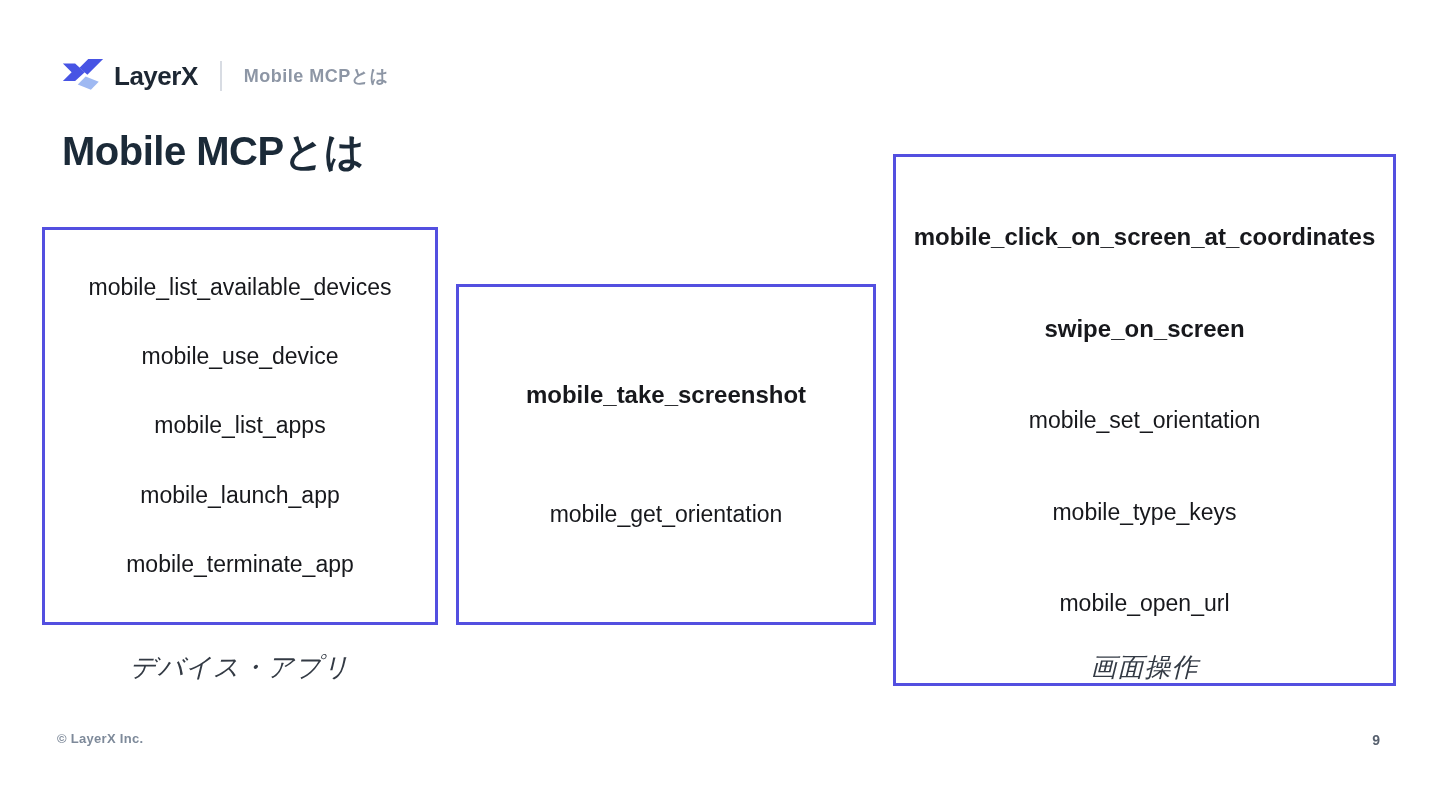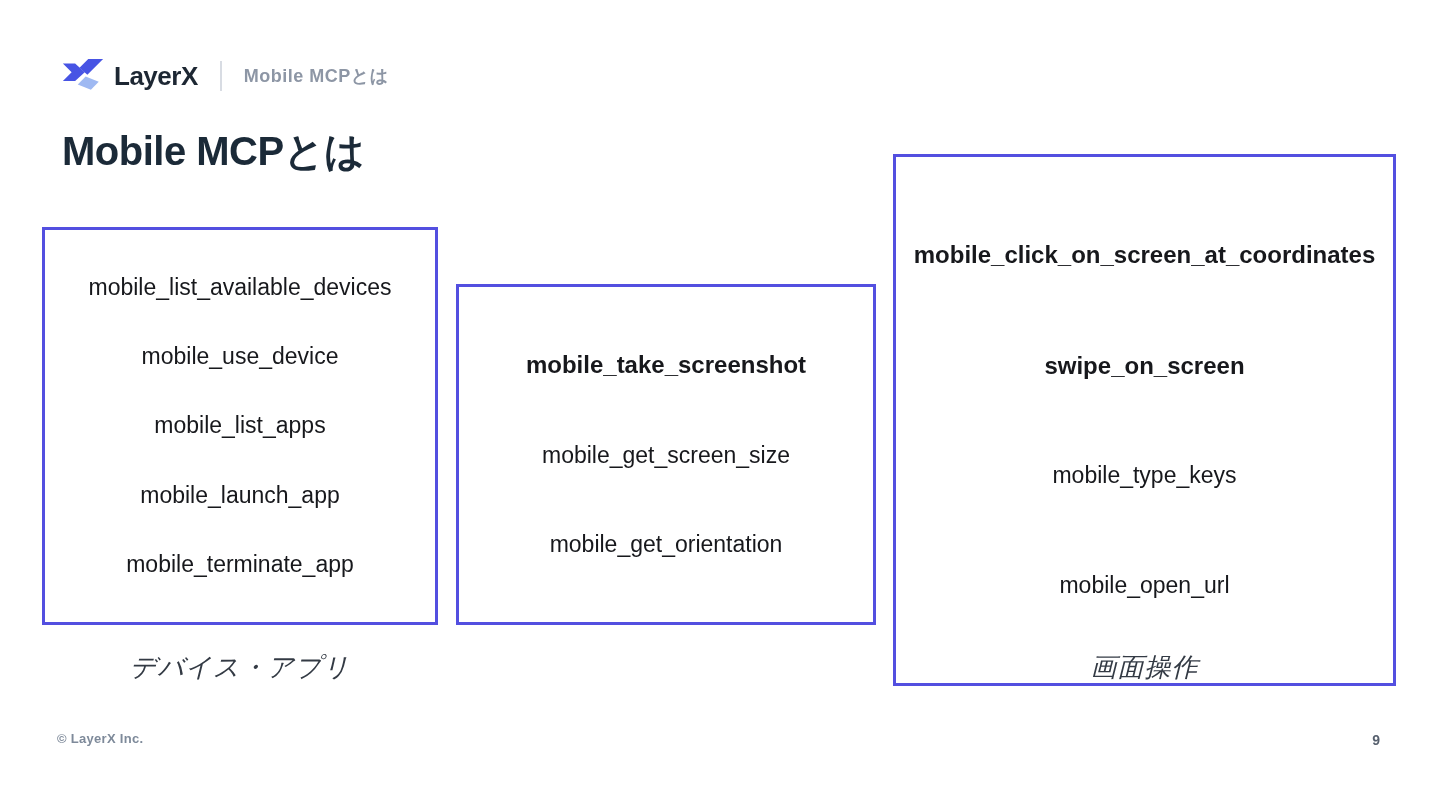--- a/index.html
+++ b/index.html
@@ -87,27 +87,27 @@
   <div class="tool-box box-1">
     <span class="item">mobile_list_available_devices</span>
     <span class="item">mobile_use_device</span>
     <span class="item">mobile_list_apps</span>
     <span class="item">mobile_launch_app</span>
     <span class="item">mobile_terminate_app</span>
   </div>
 
   <div class="tool-box box-2">
     <span class="item bold">mobile_take_screenshot</span>
-    <span class="item">mobile_get_screen_size</span>
     <span class="item">mobile_get_orientation</span>
   </div>
 
   <div class="tool-box box-3">
     <span class="item bold">mobile_click_on_screen_at_coordinates</span>
     <span class="item bold">swipe_on_screen</span>
+    <span class="item">mobile_set_orientation</span>
     <span class="item">mobile_type_keys</span>
     <span class="item">mobile_open_url</span>
   </div>
 
   <div class="caption caption-1">デバイス・アプリ</div>
   <div class="caption caption-3">画面操作</div>
 
   <div class="footer-copyright">© LayerX Inc.</div>
   <div class="footer-page">9</div>
 

